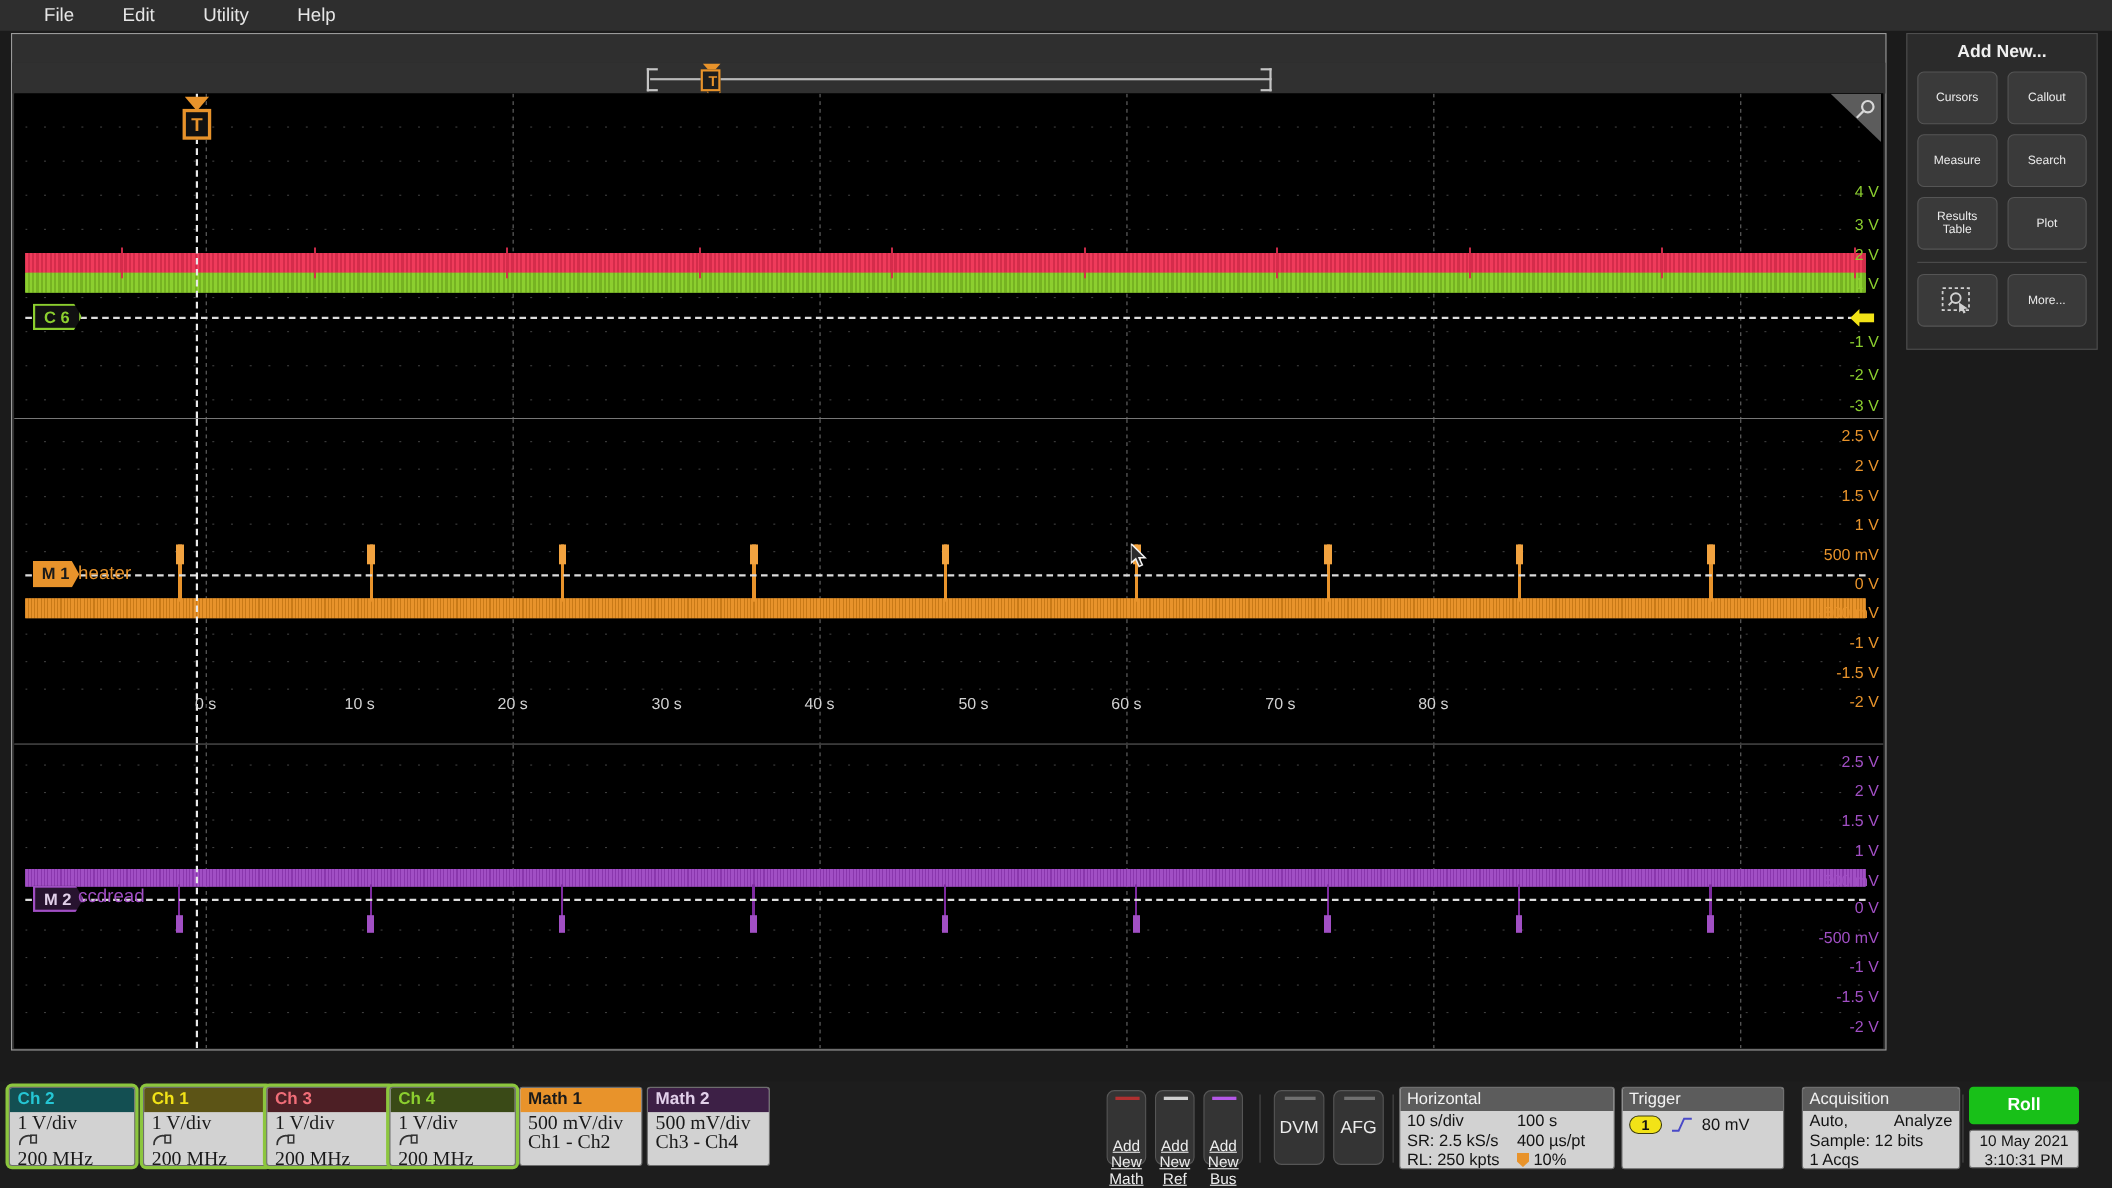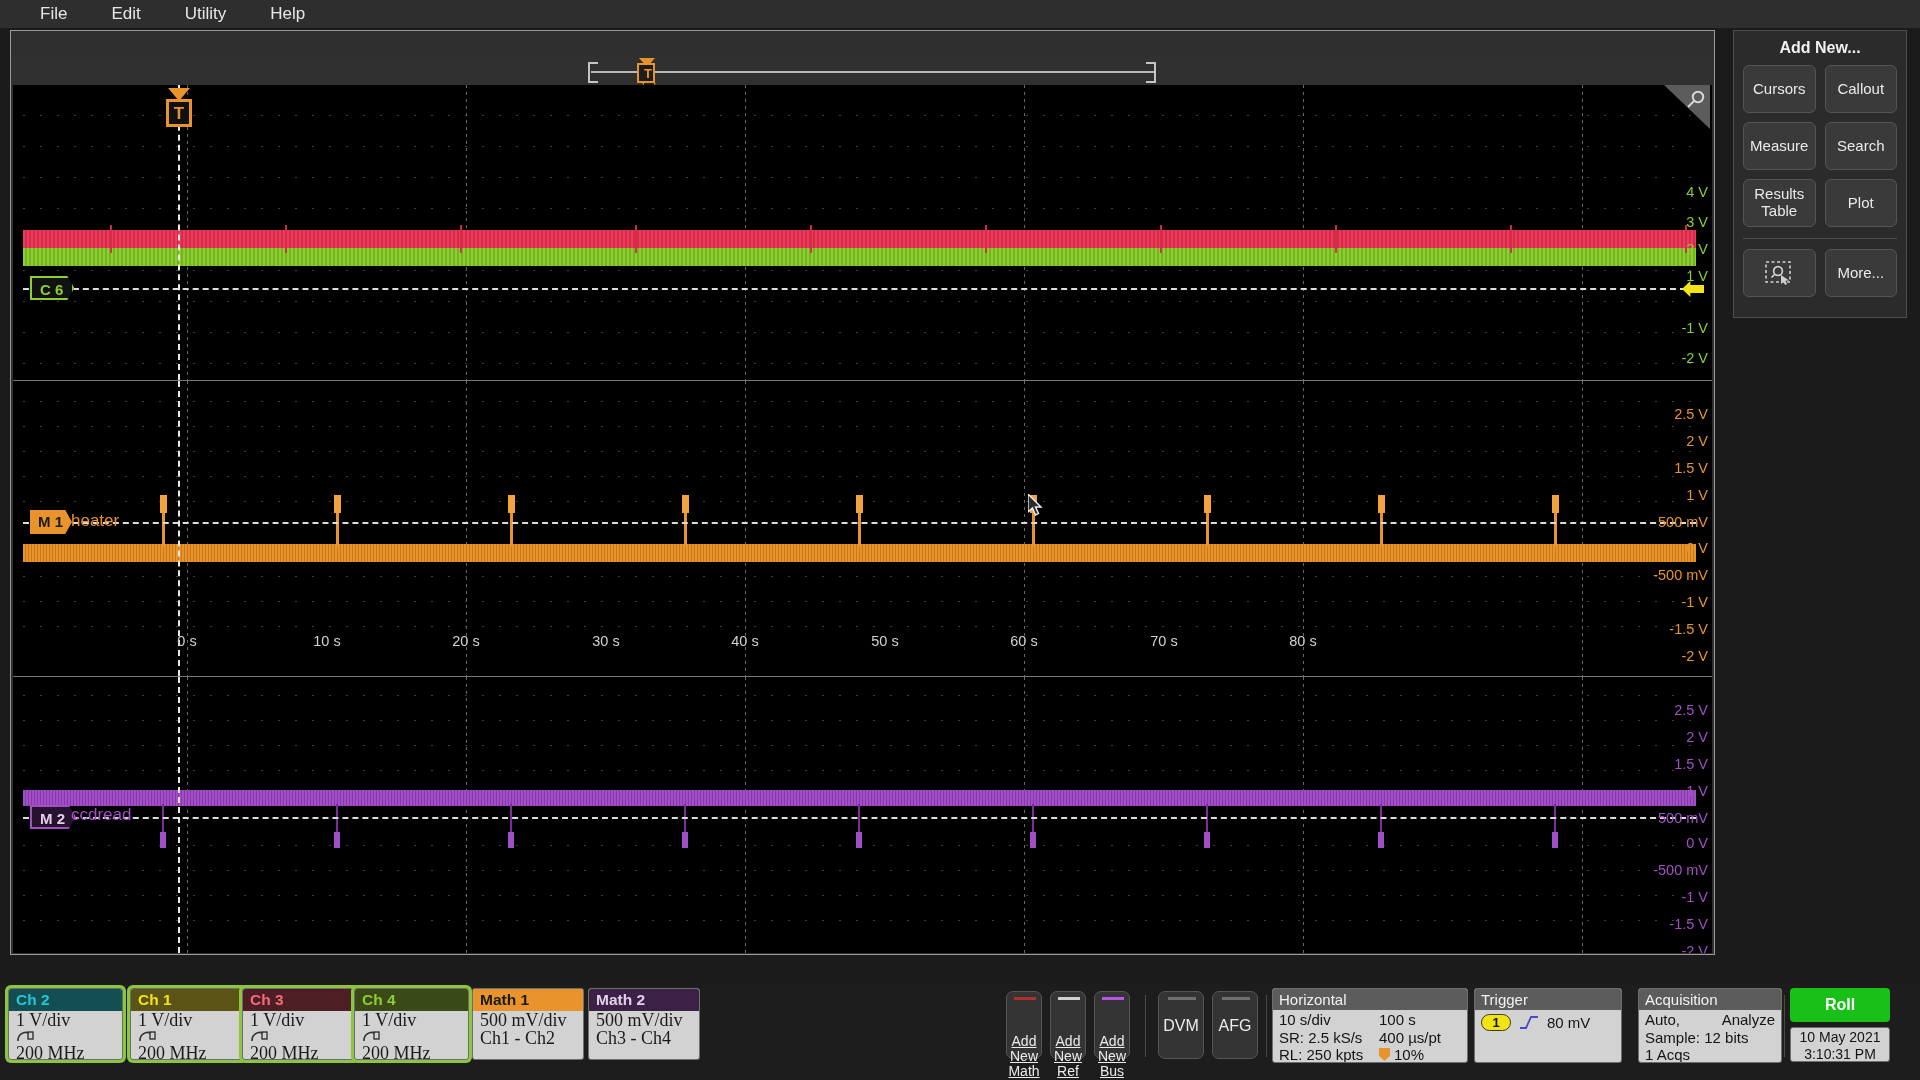--- a/index.html
+++ b/index.html
@@ -64,21 +64,21 @@
 
   
   .tcursor { position:absolute; top:0; bottom:0; width:0; border-left:2px dashed #e9e9e9; }
 
   
   .band { position:absolute; left:0; right:0; }
   .noisy { background-repeat:repeat-x; }
 
   
   .ylabels { position:absolute; right:4px; top:0; height:100%; width:62px; }
-  .ylab { position:absolute; right:0; font-size:14.5px; text-align:right; white-space:nowrap;margin-top:17px; }
+  .ylab { position:absolute; right:0; font-size:14.5px; text-align:right; white-space:nowrap; }
 
   
   .xlabels { position:absolute; left:10px; top:252px; width:1673px; height:20px; }
   .xlab { position:absolute; font-size:14.5px; color:#d2d2d2; transform:translateX(-50%); }
 
   
   .badge { position:absolute; height:24px; padding:0 9px 0 8px; font-size:15px;
            line-height:24px; color:#111; font-weight:600;
            clip-path:polygon(0 0, 84% 0, 100% 50%, 84% 100%, 0 100%); }
   .badge.outline { background:#111; }
@@ -89,21 +89,21 @@
           background:#5c5c5c; clip-path:polygon(100% 0, 100% 100%, 0 0); }
   .magn svg { position:absolute; right:3px; top:4px; }
 
   
   .sidebar { position:absolute; left:1733px; top:30px; width:174px; height:288px;
              background:#2b2b2b; border:1px solid #4e4e4e; }
   .sb-title { text-align:center; color:#f0f0f0; font-size:16px; font-weight:bold;
               padding:8px 0 8px; }
   .sb-grid { display:grid; grid-template-columns:1fr 1fr; gap:9px; padding:0 9px; }
   .sb-btn { height:48px; background:#3a3a3a; border:1px solid #555; border-radius:6px;
-            color:#eaeaea; font-size:15px; display:flex; align-items:center;
+            color:#eaeaea; font-size:11px; display:flex; align-items:center;
             justify-content:center; text-align:center; line-height:1.12; cursor:pointer; }
   .sb-sep { height:1px; background:#4e4e4e; margin:11px 9px 10px; }
 
   
   .bottombar { position:absolute; left:0; top:983px; width:1920px; height:97px;
                background:#1d1d1d; }
   .chanbadge { position:absolute; top:5px; width:115px; height:72px;
                background:#d2d2d2; border-radius:3px; overflow:hidden;
                border:1px solid #6e6e6e; }
   .chanbadge.sel { box-shadow:0 0 0 3px #8cc63e; }

